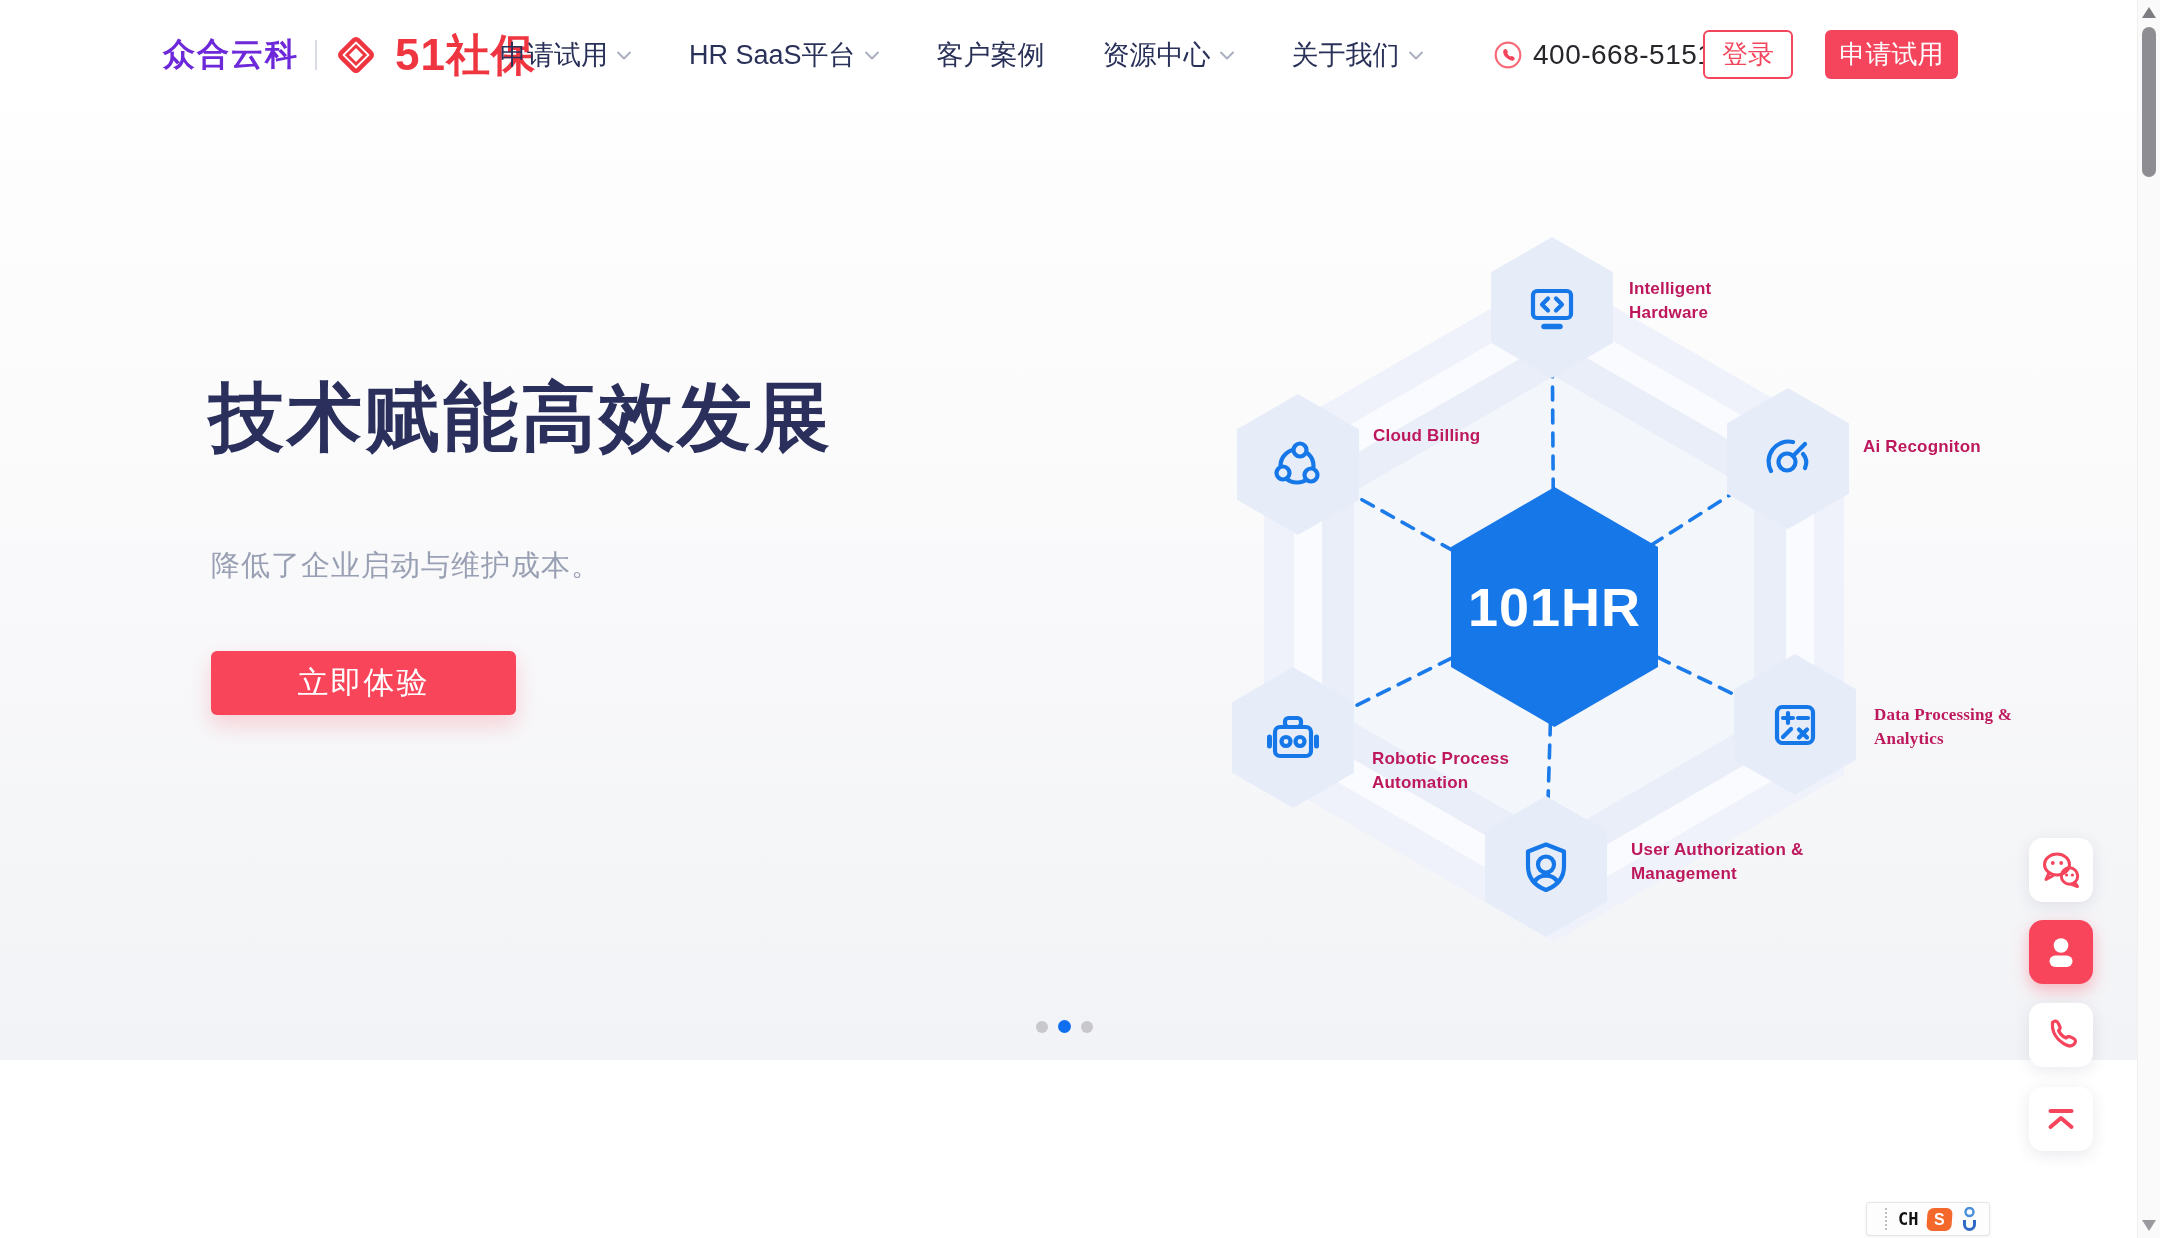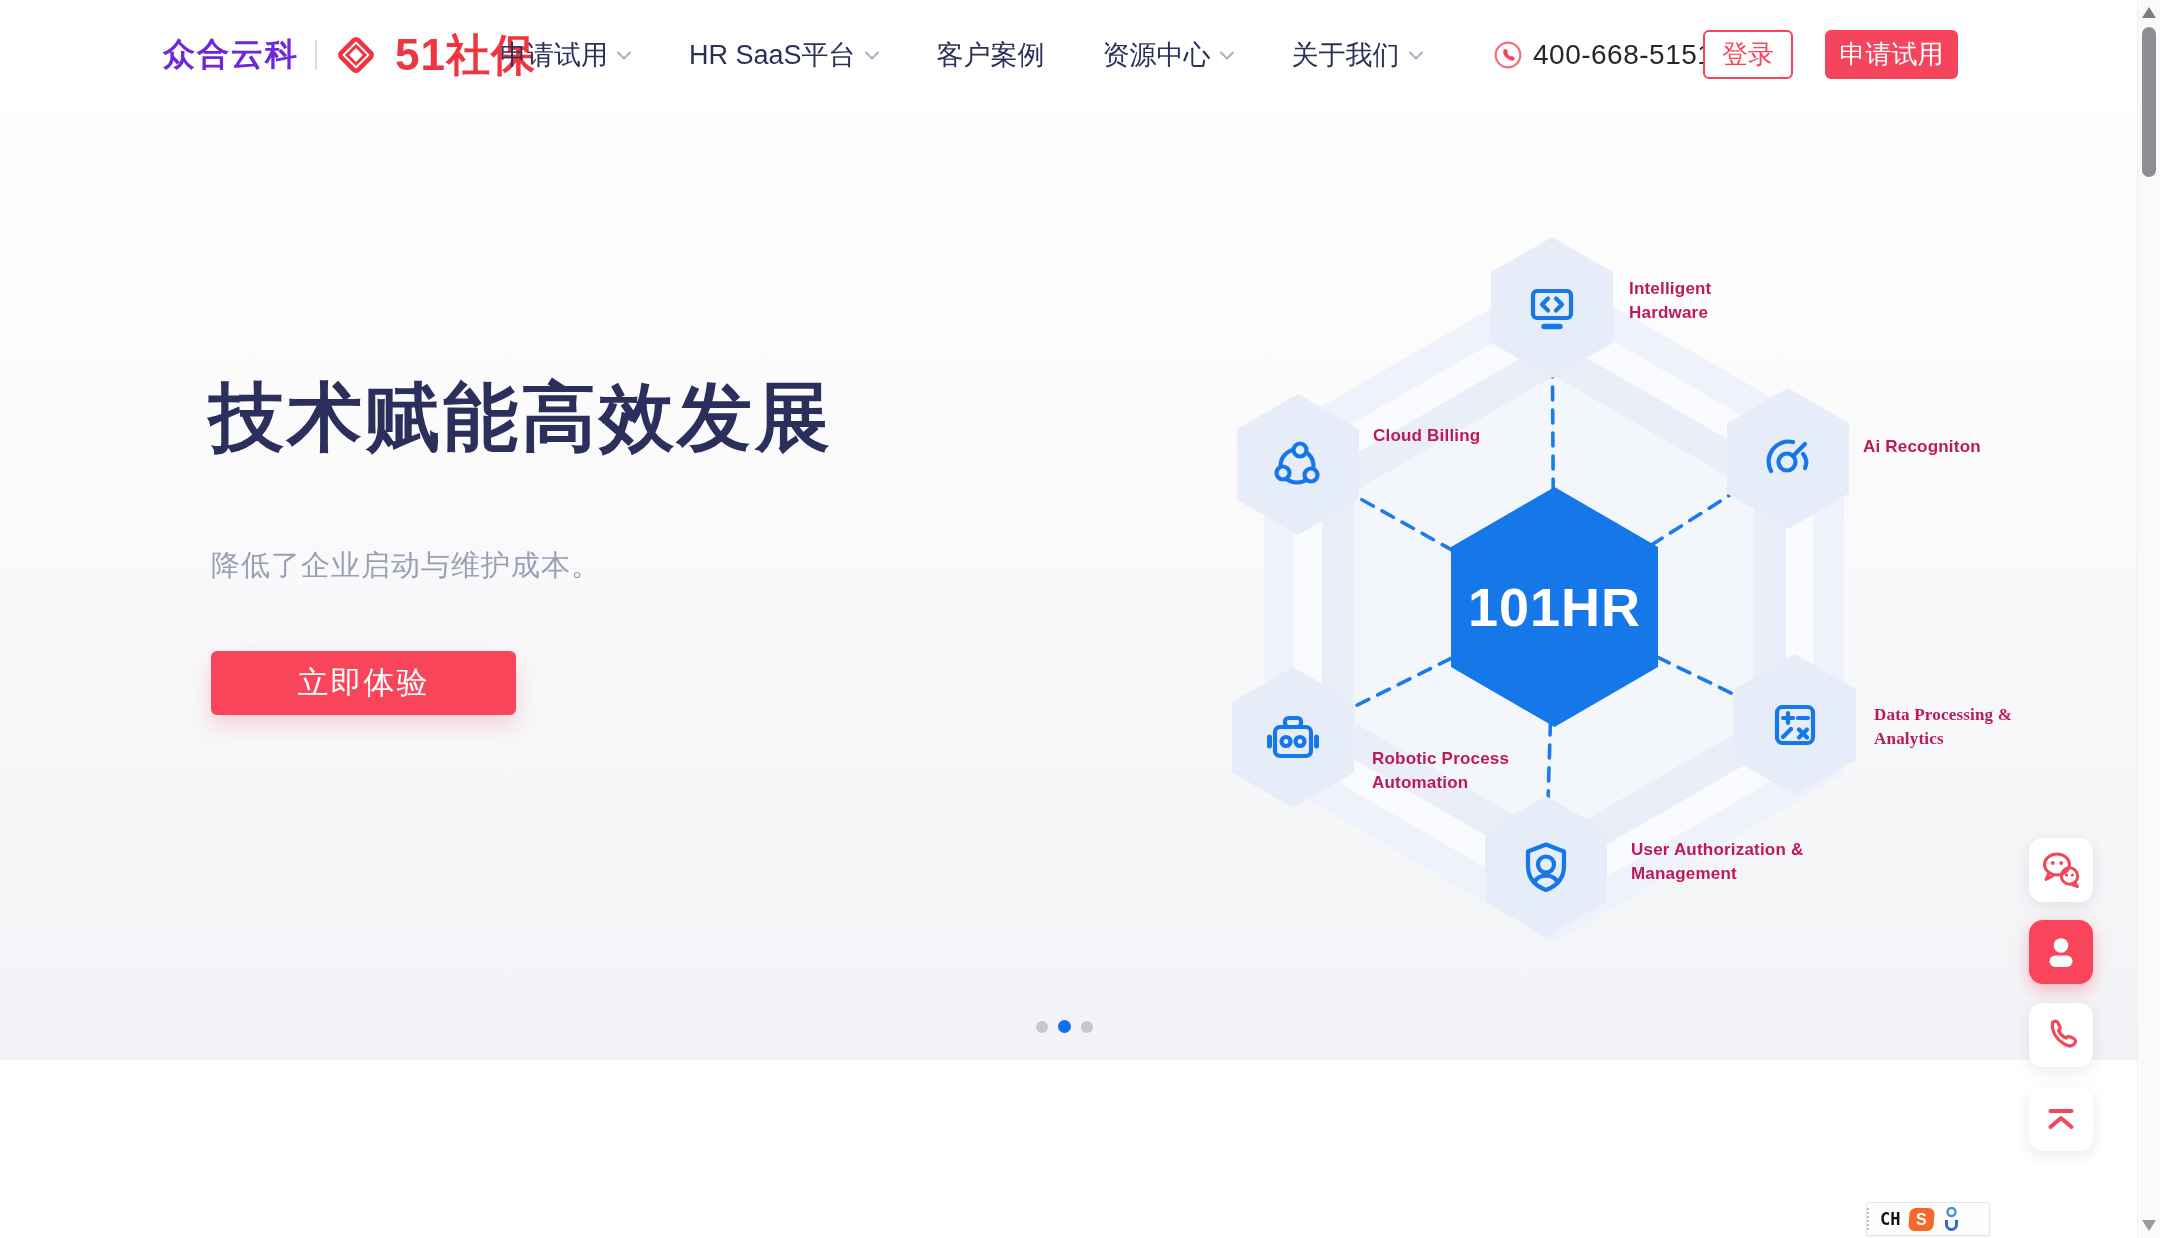--- a/index.html
+++ b/index.html
@@ -75,21 +75,21 @@
              border-left:1px solid #F0F0F0;z-index:80;}
   .sb-up{position:absolute;left:4px;top:7px;width:0;height:0;cursor:pointer;
          border-left:7px solid transparent;border-right:7px solid transparent;border-bottom:11px solid #7E7E82;}
   .sb-thumb{position:absolute;left:4px;top:27px;width:14px;height:150px;background:#8E8E92;border-radius:7px;cursor:pointer;}
   .sb-down{position:absolute;left:4px;bottom:7px;width:0;height:0;cursor:pointer;
            border-left:7px solid transparent;border-right:7px solid transparent;border-top:11px solid #9A9A9E;}
 
   
   .ime{position:absolute;left:1866px;top:1202px;width:124px;height:34px;background:#FDFDFD;
        border:1px solid #E4E4E6;border-radius:3px;display:flex;align-items:center;gap:9px;
-       padding-left:0;box-sizing:border-box;z-index:70;box-shadow:0 1px 3px rgba(0,0,0,.06);}
+       padding-left:18px;box-sizing:border-box;z-index:70;box-shadow:0 1px 3px rgba(0,0,0,.06);}
   .ime-handle{width:2px;height:22px;border-left:2px dotted #BFBFC4;}
   .ime-lang{font-family:"DejaVu Sans Mono","Liberation Mono",monospace;font-weight:bold;font-size:17px;color:#111;}
   .ime-badge{width:25px;height:23px;background:#F4682B;border-radius:6px;transform:skew(-4deg);
              display:flex;align-items:center;justify-content:center;cursor:pointer;}
   .ime-badge span{color:#fff;font-weight:bold;font-size:16px;transform:skew(4deg);}
 </style>
 </head>
 <body>
 
 <div class="page">

